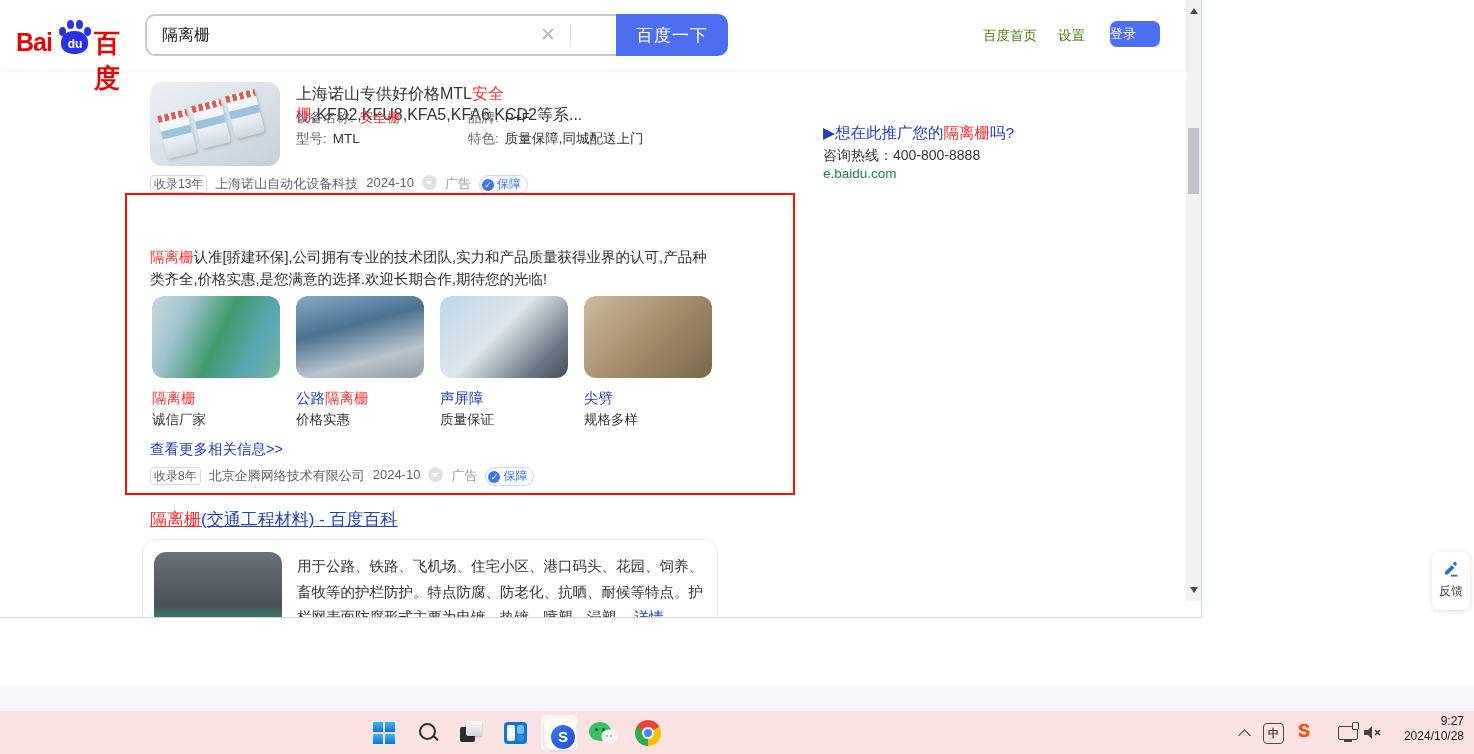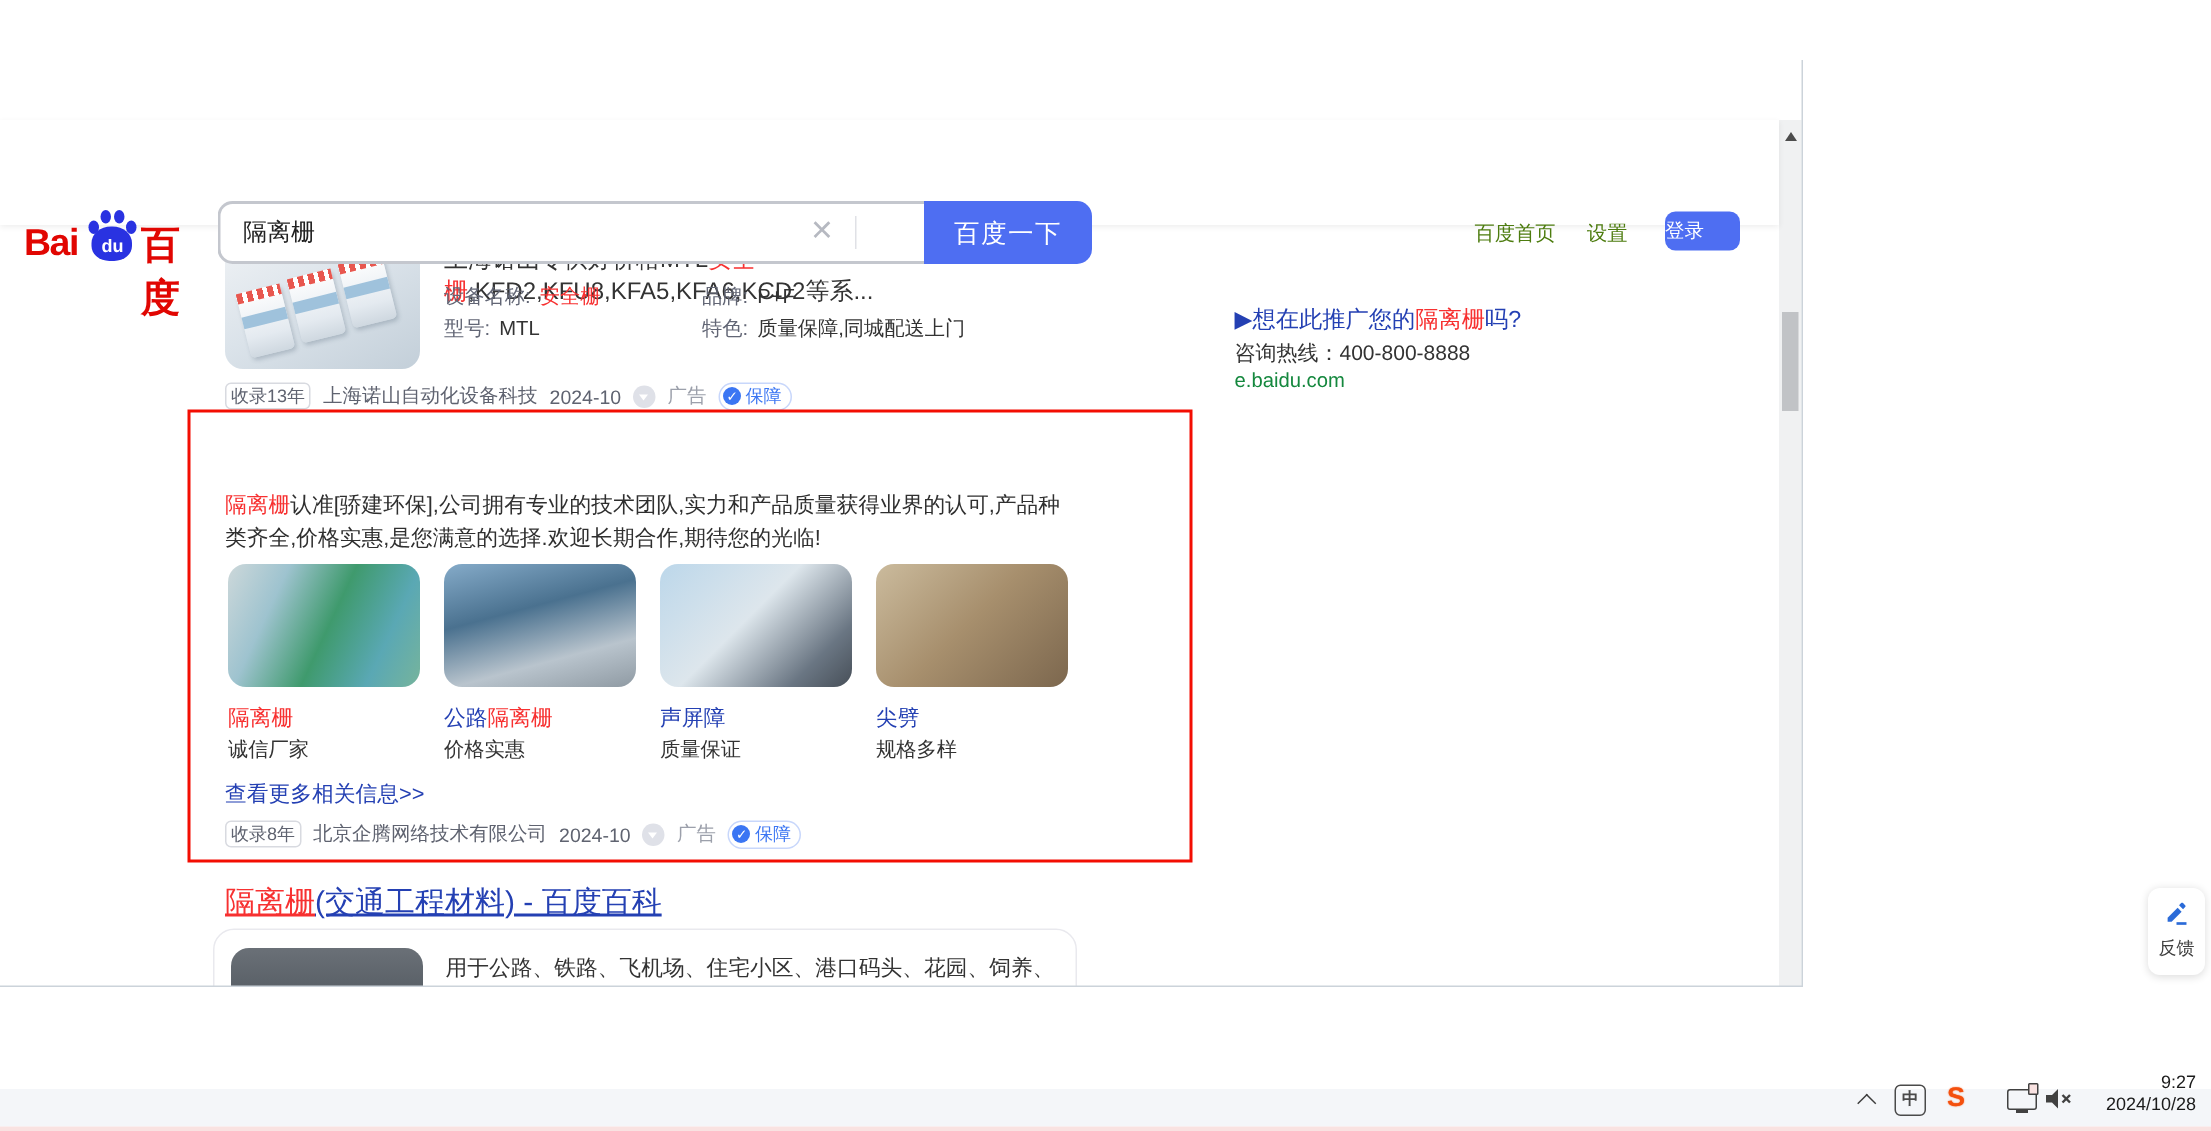--- a/index.html
+++ b/index.html
@@ -2,21 +2,21 @@
 <html><head>
 <meta charset="utf-8">
 <style>
   html,body{margin:0;padding:0;}
   body{
     width:1474px;height:754px;position:relative;overflow:hidden;
     background:#ffffff;
     font-family:"Liberation Sans","DejaVu Sans",sans-serif;
     -webkit-font-smoothing:antialiased;
   }
-  .abs{position:absolute;margin-top:40px;}
+  .abs{position:absolute;}
 
   
   .window{left:0;top:0;width:1202px;height:618px;background:#fff;overflow:hidden;}
   .win-border-r{left:1201px;top:0;width:1px;height:618px;background:#ccd3da;}
   .win-border-b{left:0;top:617px;width:1202px;height:1px;background:#ccd3da;}
 
   
   .header{left:0;top:0;width:1186px;height:70px;background:#fff;box-shadow:0 1px 4px rgba(0,0,0,.07);z-index:4;}
   .logo{left:16px;top:20px;width:120px;height:36px;cursor:pointer;}
   .logo-bai{position:absolute;left:0;top:8px;font-size:25px;font-weight:bold;color:#e10602;letter-spacing:-1px;}
@@ -47,21 +47,21 @@
   
   .sb-track{left:1186px;top:0;width:15px;height:601px;background:#f0f1f2;}
   .sb-up{left:1190px;top:8px;width:0;height:0;border-left:4px solid transparent;border-right:4px solid transparent;border-bottom:6px solid #4c4c4c;cursor:pointer;}
   .sb-down{left:1190px;top:587px;width:0;height:0;border-left:4px solid transparent;border-right:4px solid transparent;border-top:6px solid #4c4c4c;cursor:pointer;}
   .sb-thumb{left:1188px;top:128px;width:11px;height:66px;background:#c1c3c6;cursor:pointer;}
 
   
   .kw-red{color:#f73131;}
   .t-blue{color:#2440b3;}
   .u{text-decoration:underline;}
-  .res-footer{height:18px;display:flex;align-items:center;gap:8px;font-size:13px;color:#5f6370;}
+  .res-footer{height:18px;display:flex;align-items:flex-start;gap:8px;font-size:13px;color:#5f6370;}
   .tag-pill{border:1px solid #d8dae0;border-radius:4px;font-size:12px;line-height:16px;padding:0 3px;color:#5f6370;}
   .chev-circle{width:15px;height:15px;border-radius:50%;background:#dfe1e8;position:relative;cursor:pointer;}
   .chev-circle::after{content:"";position:absolute;left:4px;top:6px;border-left:3.5px solid transparent;border-right:3.5px solid transparent;border-top:4px solid #fff;}
   .ad-label{color:#9ca0ab;}
   .badge{display:inline-flex;align-items:center;border:1px solid #c8d7fb;border-radius:10px;height:17px;padding:0 6px 0 2px;cursor:default;}
   .badge .bcheck{width:12px;height:12px;border-radius:50%;background:#3b76f3;color:#fff;font-size:9px;line-height:12px;text-align:center;}
   .badge .btxt{font-size:12px;color:#3b76f3;margin-left:3px;}
 
   
   .ad1-img{left:150px;top:82px;width:130px;height:84px;border-radius:12px;overflow:hidden;cursor:pointer;
@@ -86,21 +86,21 @@
   .ci-0{background:linear-gradient(115deg,#cdd8da 0%,#9ec3cf 25%,#3f9a6d 52%,#5aa8b4 78%,#76b49c 100%);}
   .ci-1{background:linear-gradient(165deg,#85abc9 0%,#4a718f 38%,#b9c4cd 72%,#8f9aa3 100%);}
   .ci-2{background:linear-gradient(135deg,#bcd7ea 0%,#dde6ec 45%,#6a7683 80%,#474f58 100%);}
   .ci-3{background:linear-gradient(135deg,#cbbb9d 0%,#a78f6d 48%,#7c674e 100%);}
   .card-label{position:absolute;top:93px;font-size:14.5px;}
   .card-sub{position:absolute;top:115px;font-size:13.5px;color:#333;}
   .more-link{left:150px;top:440px;font-size:14.5px;color:#2440b3;cursor:pointer;}
   .ad2-footer{left:150px;top:467px;}
 
   
-  .baike-title{left:150px;top:508px;font-size:20px;cursor:pointer;}
+  .baike-title{left:150px;top:508px;font-size:17px;cursor:pointer;}
   .baike-card{left:142px;top:539px;width:576px;height:110px;box-sizing:border-box;border:1px solid #e9e9ee;border-radius:14px;background:#fff;overflow:hidden;}
   .baike-thumb{position:absolute;left:11px;top:12px;width:128px;height:96px;border-radius:12px;cursor:pointer;
     background:linear-gradient(180deg,#6a7077 0%,#4a5158 55%,#2f9a72 80%,#27815f 100%);}
   .baike-text{position:absolute;left:154px;top:14px;width:410px;font-size:14.5px;line-height:25.5px;color:#333;}
 
   
   .promo-title{left:823px;top:123px;font-size:15.5px;color:#2440b3;cursor:pointer;}
   .promo-hotline{left:823px;top:147px;font-size:14px;color:#333;}
   .promo-url{left:823px;top:166px;font-size:13.5px;color:#15883e;cursor:pointer;}
 

